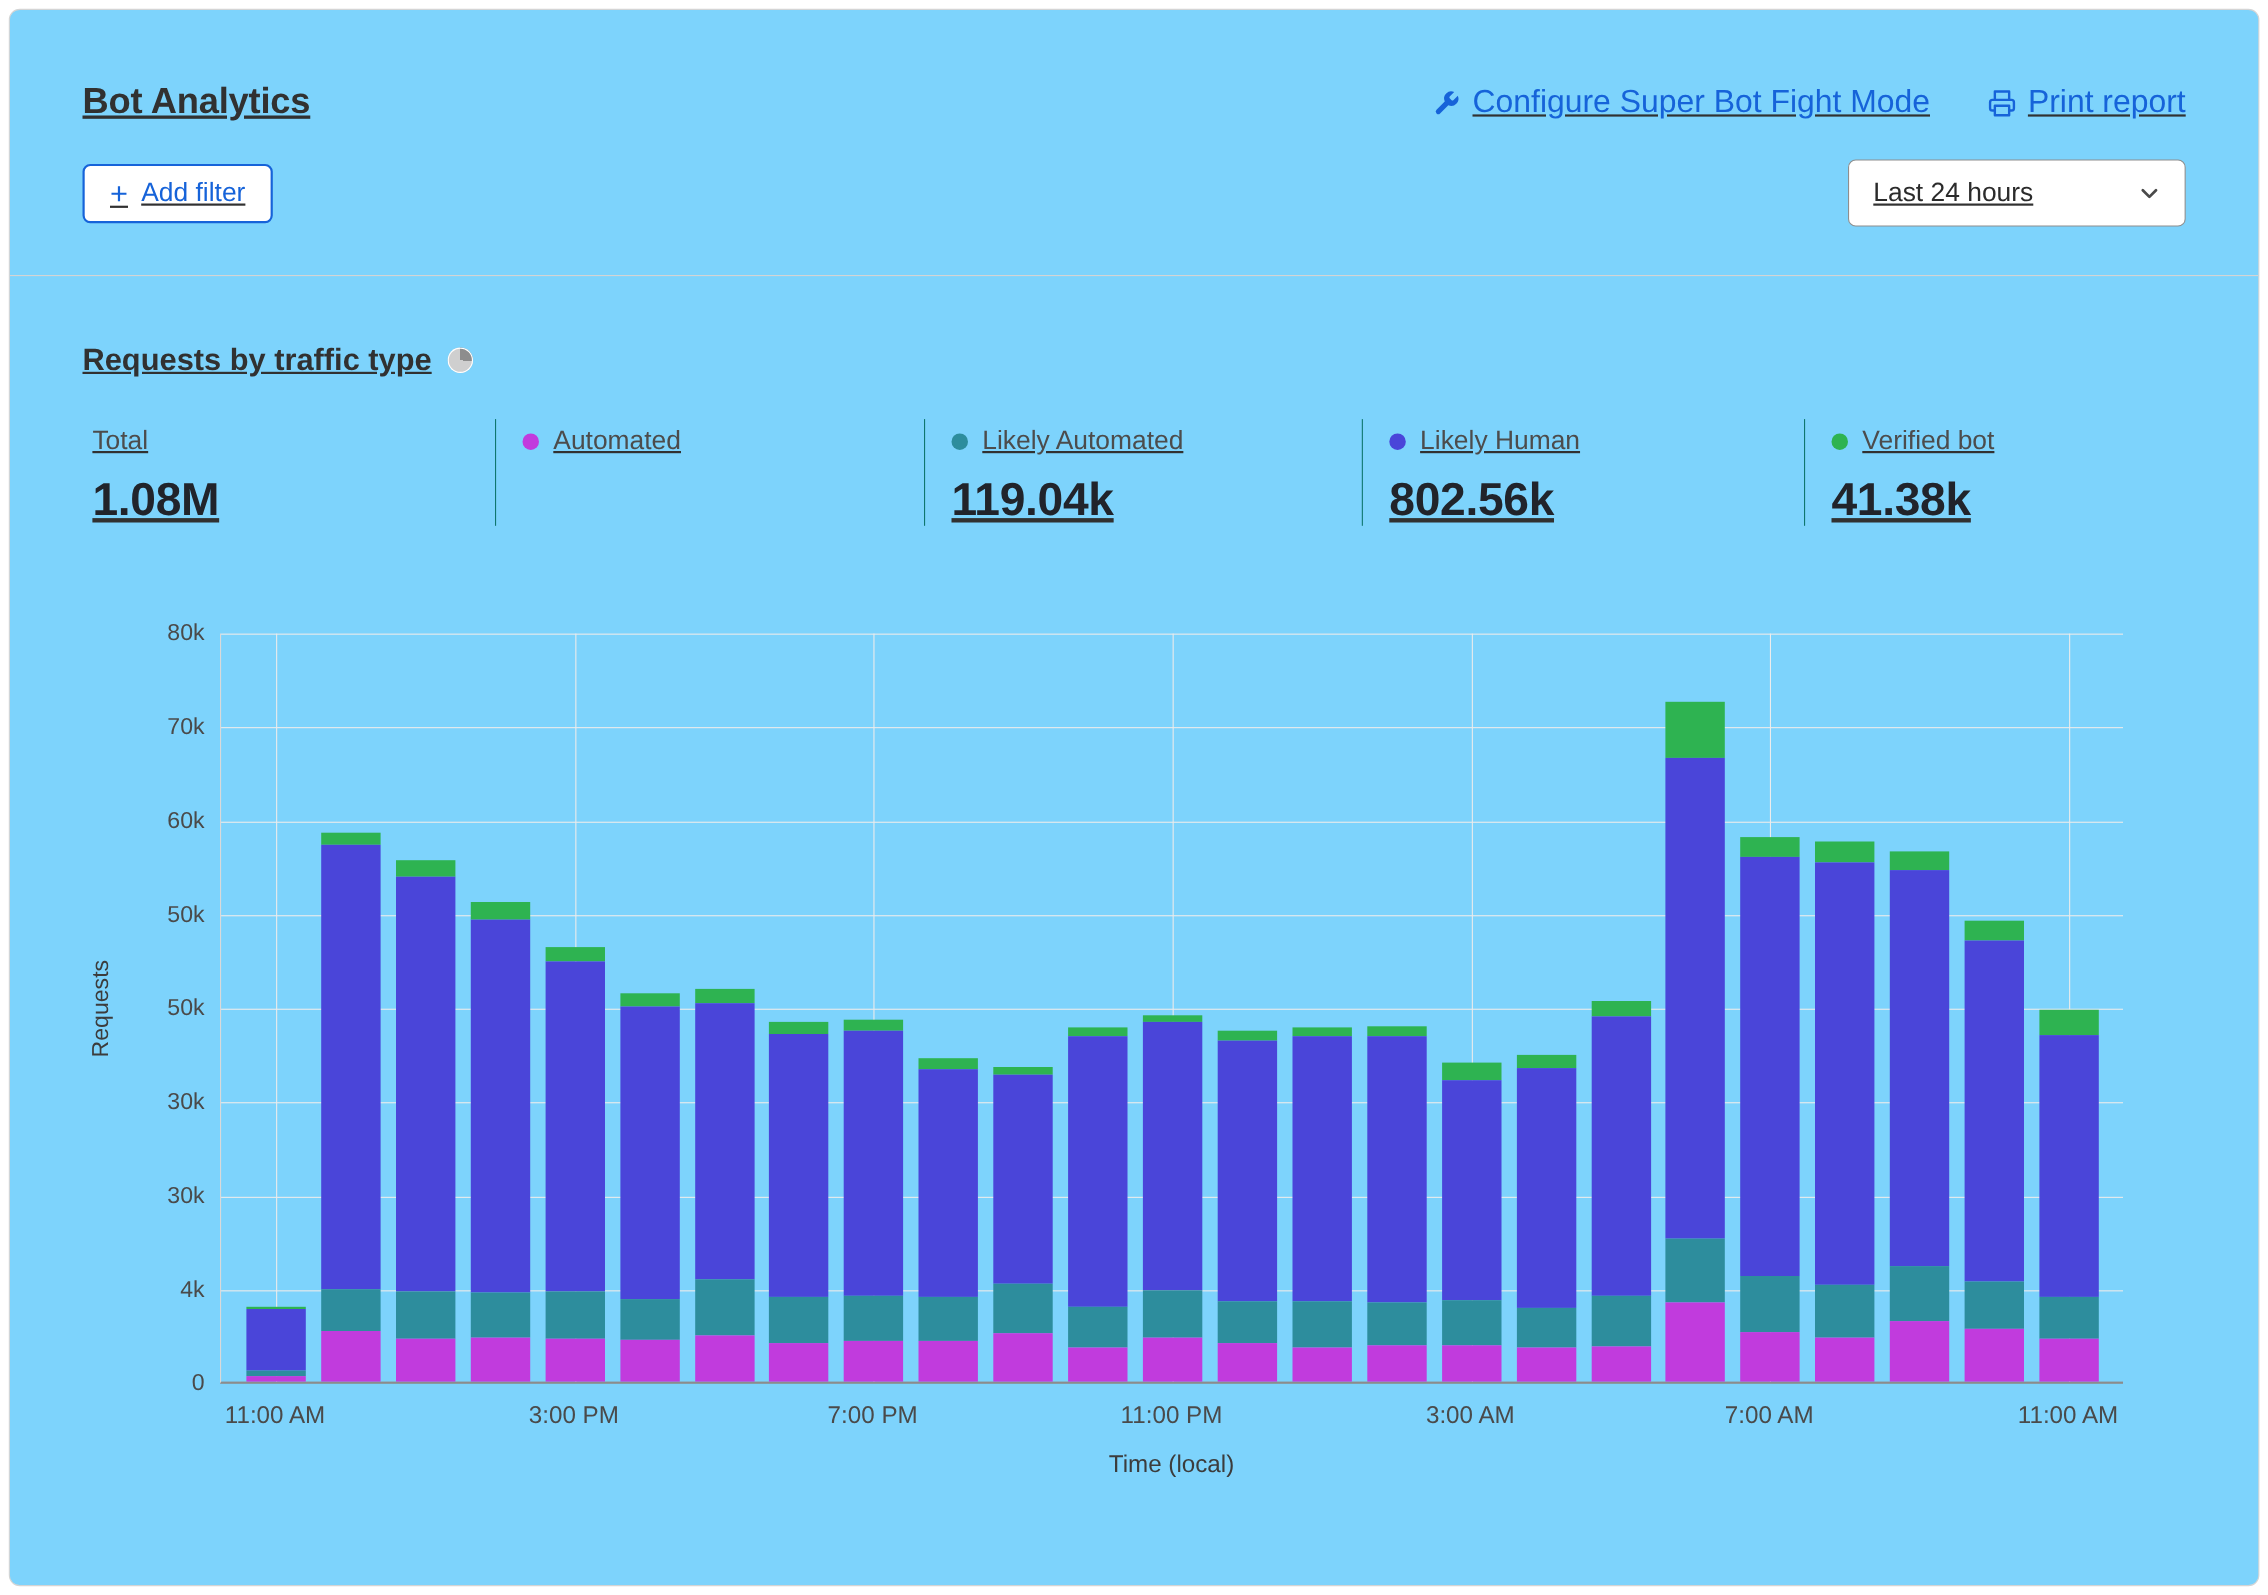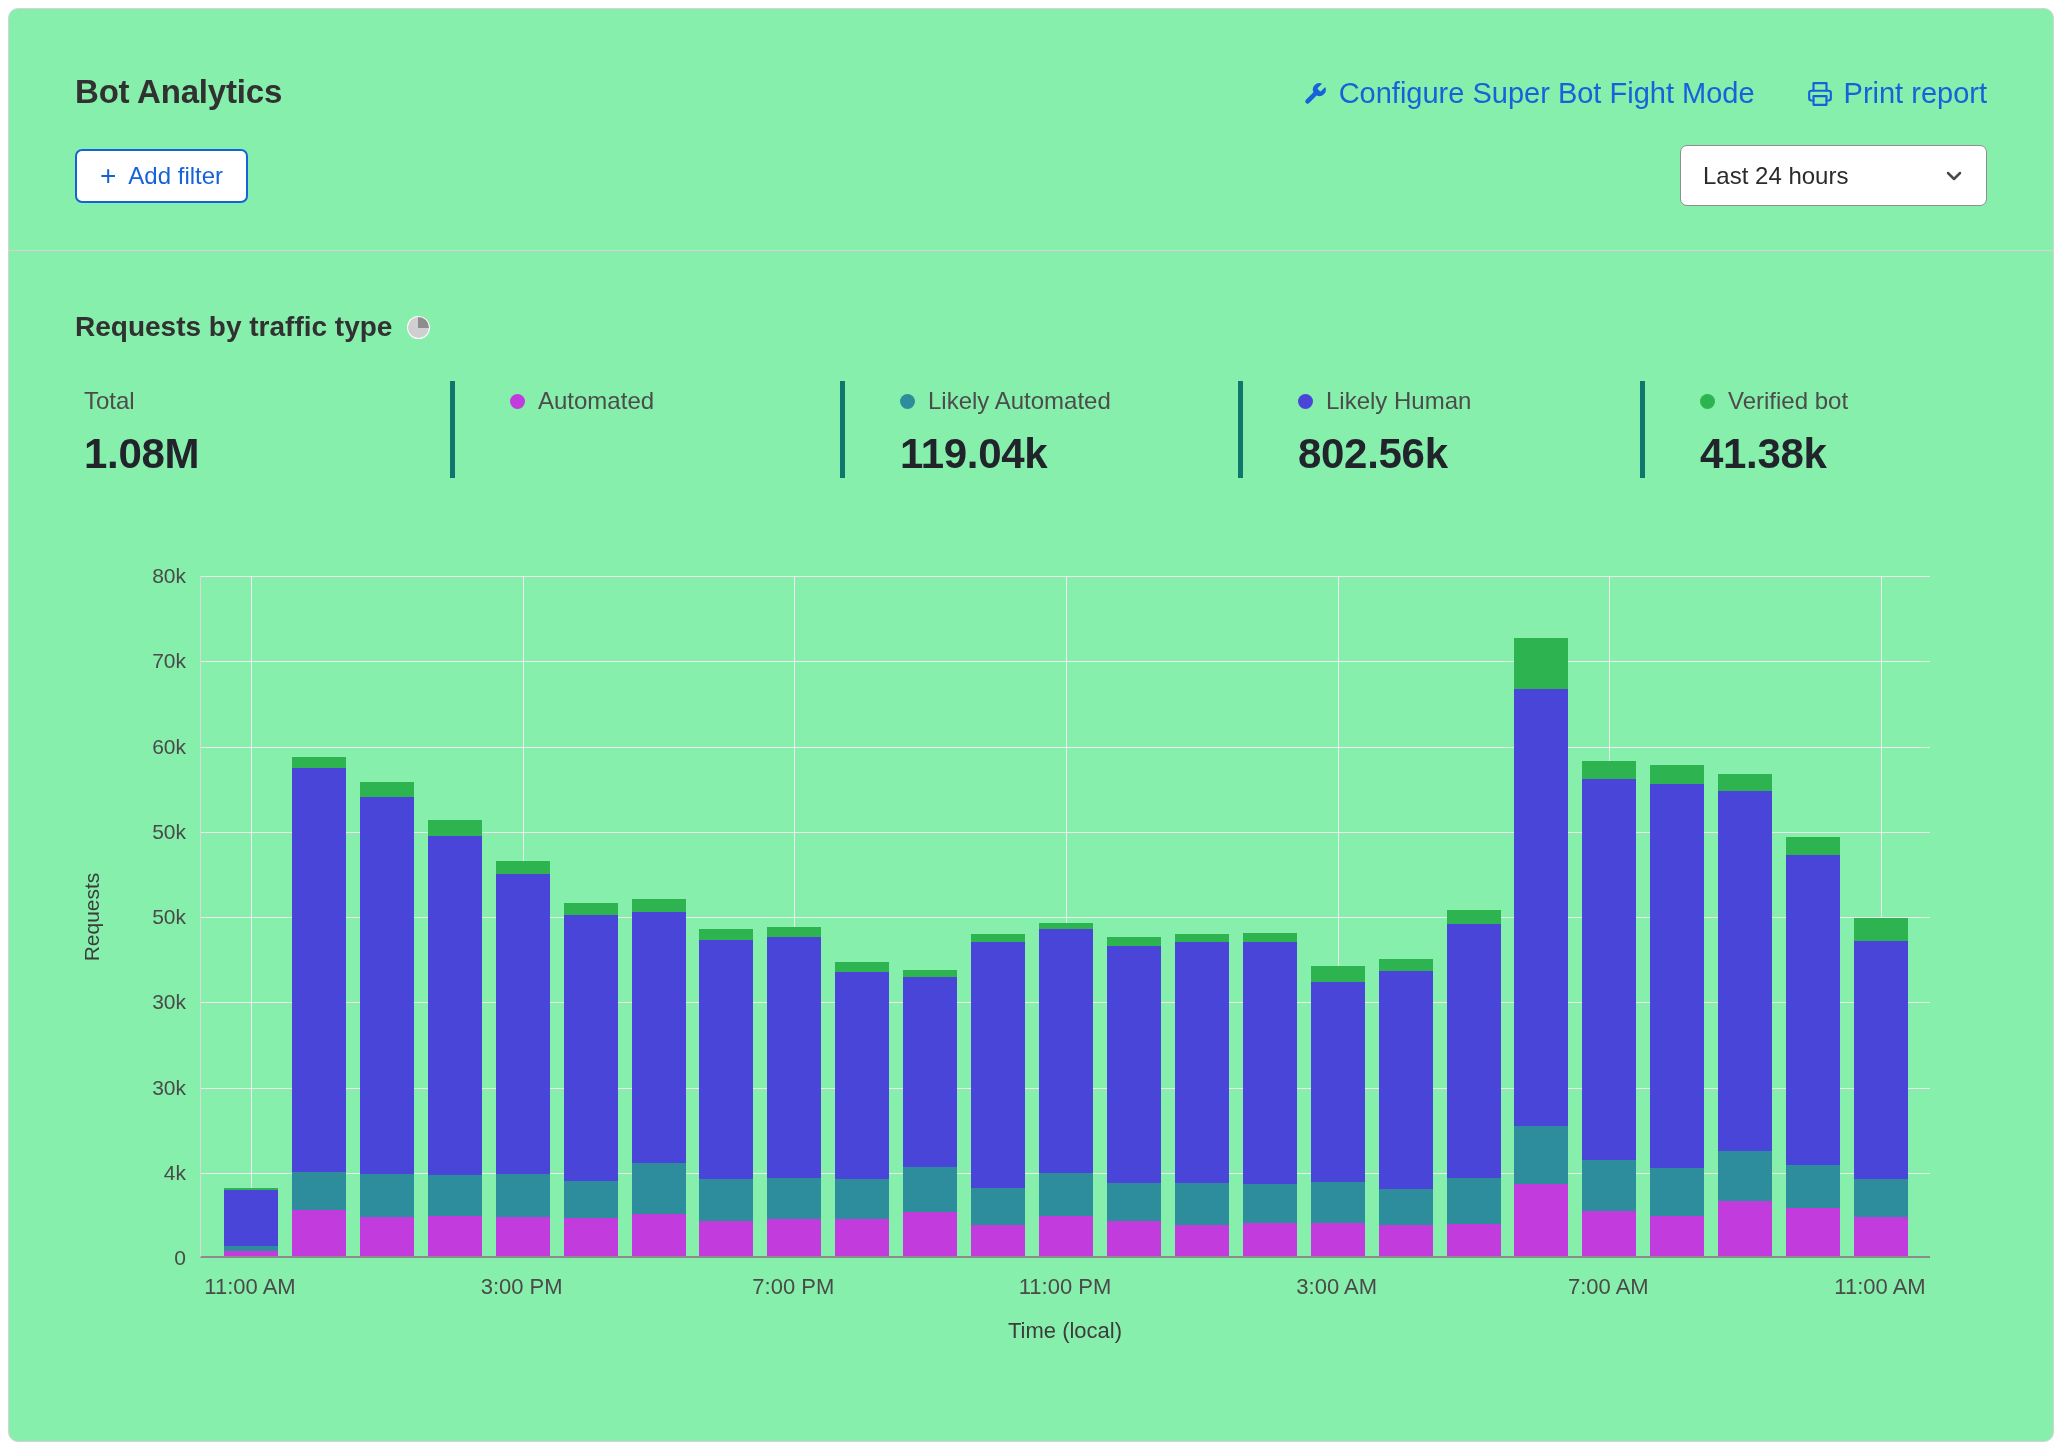--- a/index.html
+++ b/index.html
@@ -1,17 +1,17 @@
 <!DOCTYPE html>
 <html style="--link: #1663d9;"><head>
 <meta charset="utf-8">
 <style>
   * { margin:0; padding:0; box-sizing:border-box; }
   html,body { width:2062px; height:1450px; background:#fff; font-family:"Liberation Sans", sans-serif; color:#313131; }
-  .card { position:absolute; inset:8px; border:1px solid #d4d4d4; border-radius:10px; background:#86efac; overflow:hidden; }
+  .card { position:absolute; inset:8px; border:1px solid #d4d4d4; border-radius:10px; background:#7dd3fc; overflow:hidden;text-decoration:underline; }
 
   .header-row { display:flex; justify-content:space-between; align-items:flex-start; padding:64px 66px 0 66px; }
   .page-title { font-size:33px; font-weight:700; color:#313131; letter-spacing:-0.2px; }
   .header-links { display:flex; align-items:center; gap:52px; padding-top:4px; }
   .link { display:flex; align-items:center; gap:11px; font-size:29px; color:var(--link,#1663d9); cursor:pointer; text-decoration:none; }
   .link svg { display:block; }
 
   .filter-row { display:flex; justify-content:space-between; align-items:center; padding:34px 66px 0 66px; }
   .add-filter { display:flex; align-items:center; gap:12px; font-family:inherit; font-size:24px; color:var(--link,#1663d9); background:#fff; border:2px solid var(--link,#1663d9); border-radius:7px; padding:11px 23px; cursor:pointer; }
   .add-filter .plus { font-size:28px; line-height:24px; font-weight:400; }
@@ -19,21 +19,21 @@
 
   .divider { border-bottom:1px solid #d4d4d4; margin-top:44px; }
 
   .section { padding:0 66px; }
   .section-title-row { display:flex; align-items:center; gap:15px; margin-top:60px; }
   .section-title { font-size:28px; font-weight:700; color:#313131; }
   .pie-icon { width:23px; height:23px; border-radius:50%; background:conic-gradient(#8d8d8d 0deg 95deg, #cfcfcf 95deg 360deg); box-shadow: inset 0 0 0 1px #fff; }
 
   .stats-row { display:flex; margin-top:38px; }
   .stat { padding-right:20px; }
-  .stat + .stat { border-left:5px solid #0f766e; padding-left:55px; }
+  .stat + .stat { border-left:1px solid #0f766e; padding-left:24px; }
   .stat-c1 { width:375px; padding-left:9px; }
   .stat-c2 { width:390px; }
   .stat-c3 { width:398px; }
   .stat-c4 { width:402px; }
   .stat-c5 { flex:1; }
   .stat-label-row { display:flex; align-items:center; gap:13px; font-size:24px; color:#4c4c4c; padding-top:6px;text-align:center; }
   .dot { width:15px; height:15px; border-radius:50%; flex:0 0 auto; }
   .stat-value { font-size:42px; font-weight:700; color:#21242b; margin-top:15px; letter-spacing:-0.3px; }
 
   .chart { position:relative; height:800px; margin-top:88px; }

